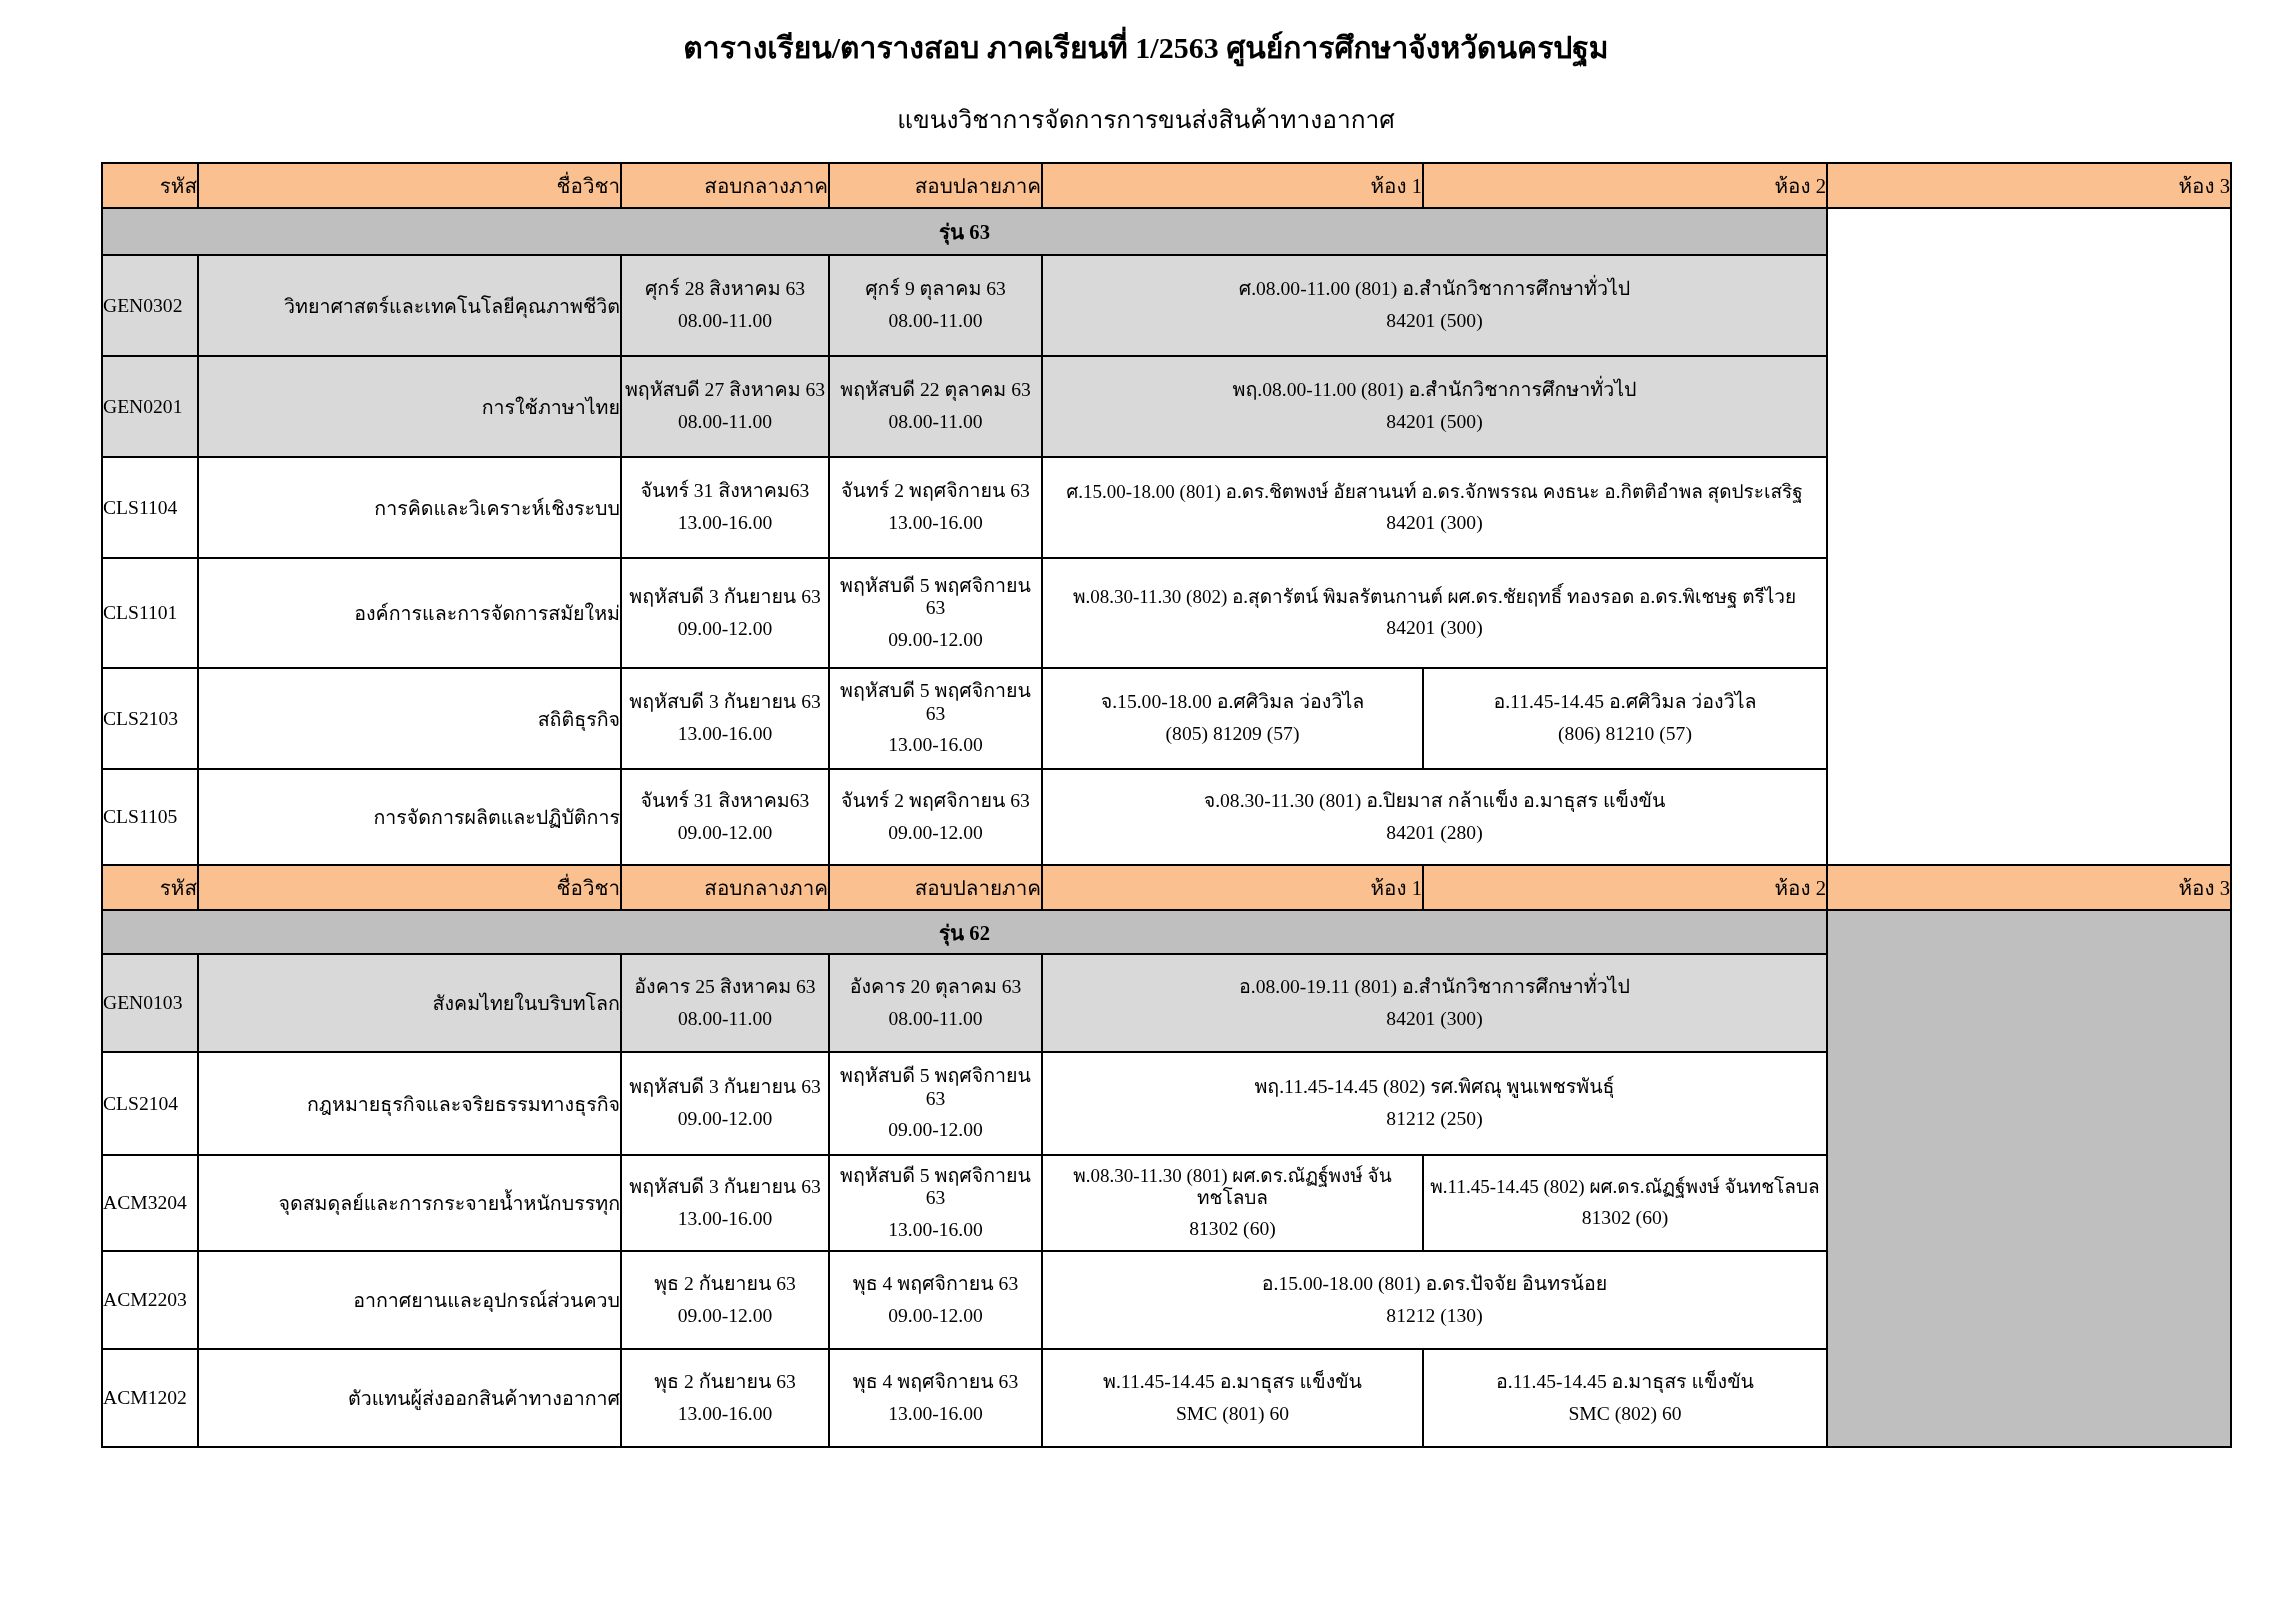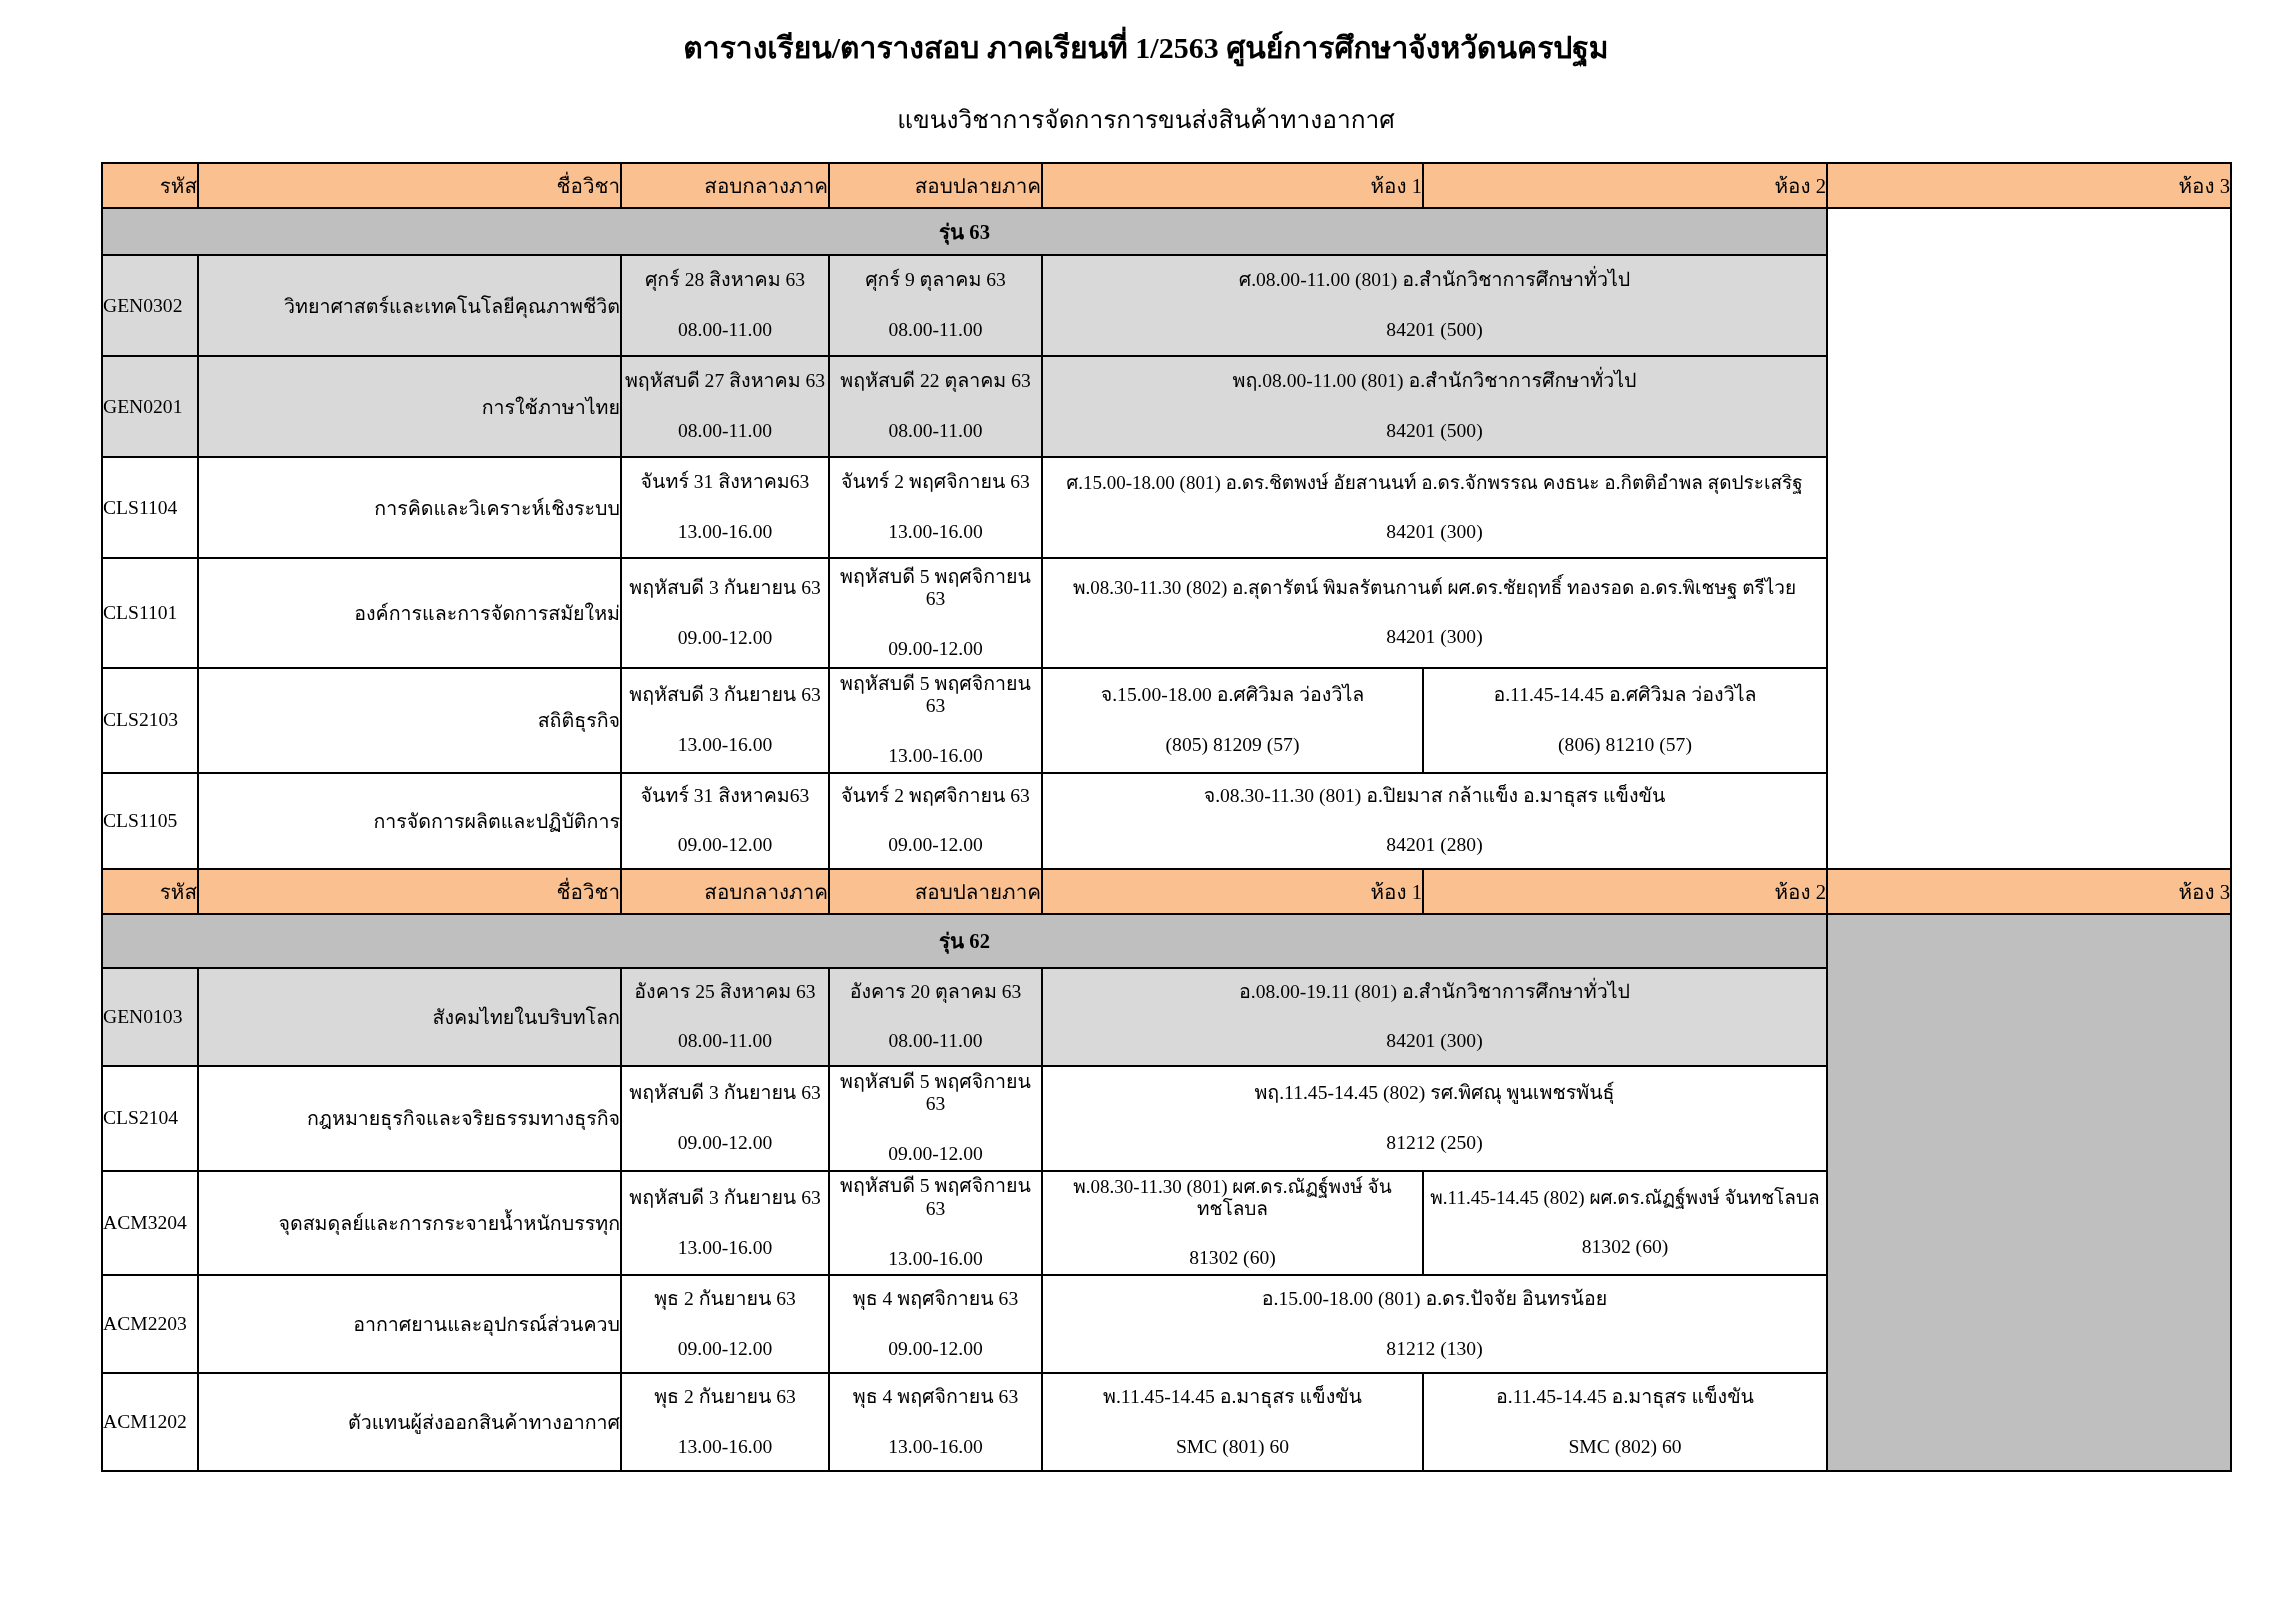--- a/index.html
+++ b/index.html
@@ -32,21 +32,21 @@
   }
   td.band-cell{
     background:var(--band-bg);font-weight:bold;font-size:20.6px;text-align:center;
   }
   td.room3-cell{background:#ffffff;}
   td.room3-cell.shaded-band{background:var(--band-bg);}
   td.shaded{background:var(--row-gray);}
   td.code-cell{font-size:19.6px;text-align:left;padding-left:2.9px;}
   td.subject-cell{font-size:19.6px;text-align:right;padding-left:5.9px;padding-right:3.9px;}
   td.time-cell,td.room-cell{font-size:19.6px;text-align:center;}
-  .lines{display:flex;flex-direction:column;justify-content:center;align-items:center;row-gap:27.4px;padding:3.9px 2px;}
+  .lines{display:flex;flex-direction:column;justify-content:center;align-items:center;row-gap:27.4px;padding:3.9px 2px;gap:9px;}
   .lines .line{display:block;line-height:1.15;}
   .lines .line.small{font-size:19px;}
 </style>
 </head>
 <body>
 
 <div class="page-title">ตารางเรียน/ตารางสอบ ภาคเรียนที่ 1/2563 ศูนย์การศึกษาจังหวัดนครปฐม</div>
 <div class="page-subtitle">แขนงวิชาการจัดการการขนส่งสินค้าทางอากาศ</div>
 
 <table class="schedule">
@@ -213,21 +213,21 @@
       </tr>
       <tr class="header-row" style="height: 45px;">
         <th>รหัส</th>
         <th>ชื่อวิชา</th>
         <th>สอบกลางภาค</th>
         <th>สอบปลายภาค</th>
         <th>ห้อง 1</th>
         <th>ห้อง 2</th>
         <th>ห้อง 3</th>
       </tr>
-      <tr class="band-row" style="height: 54px; margin-left: 8px;">
+      <tr class="band-row" style="height: 44px; margin-left: 8px;">
         <td class="band-cell" colspan="6">รุ่น 62</td>
         <td class="room3-cell shaded-band" rowspan="6"></td>
       </tr>
       <tr class="data-row" style="height: 98px;">
         <td class="code-cell shaded">GEN0103</td>
         <td class="subject-cell shaded">สังคมไทยในบริบทโลก</td>
         <td class="time-cell shaded">
           <div class="lines">
             <span class="line">อังคาร 25 สิงหาคม 63</span>
             <span class="line">08.00-11.00</span>

